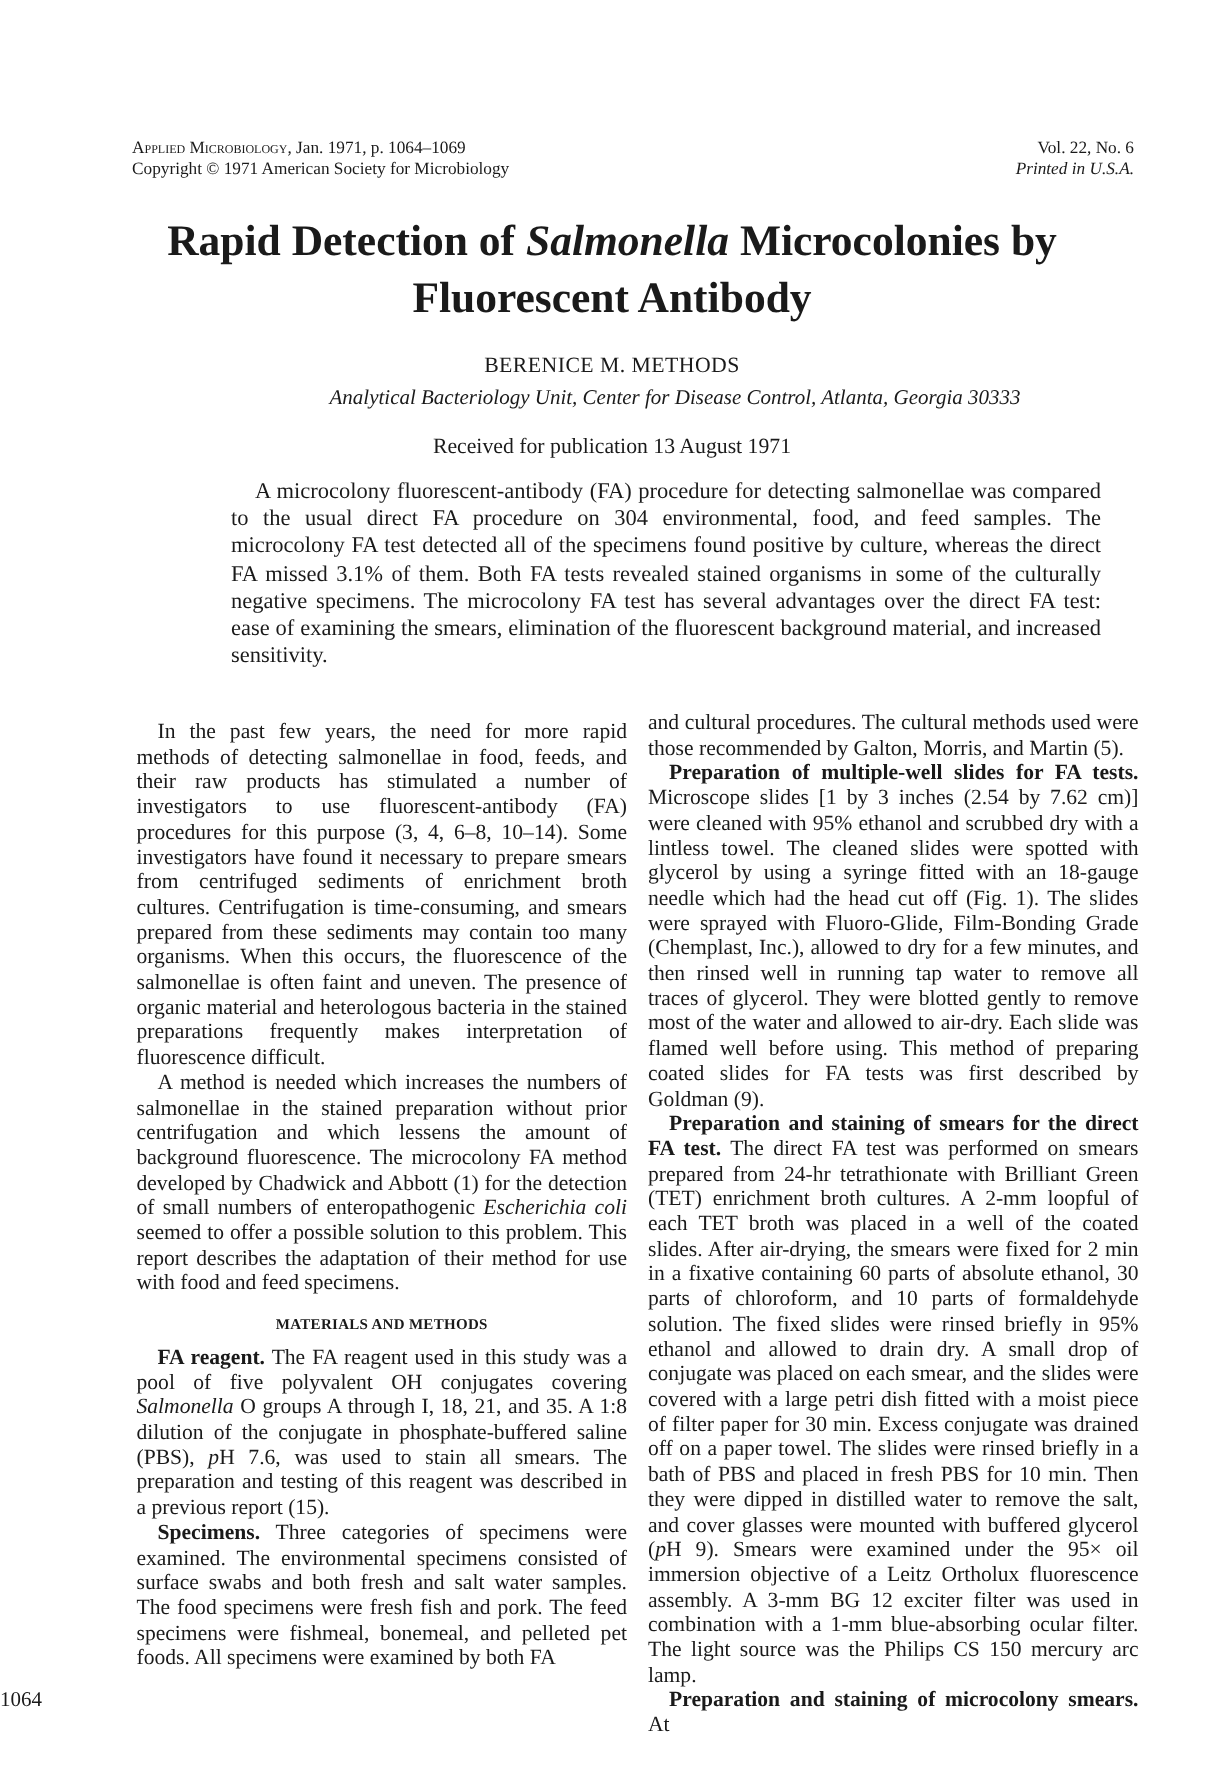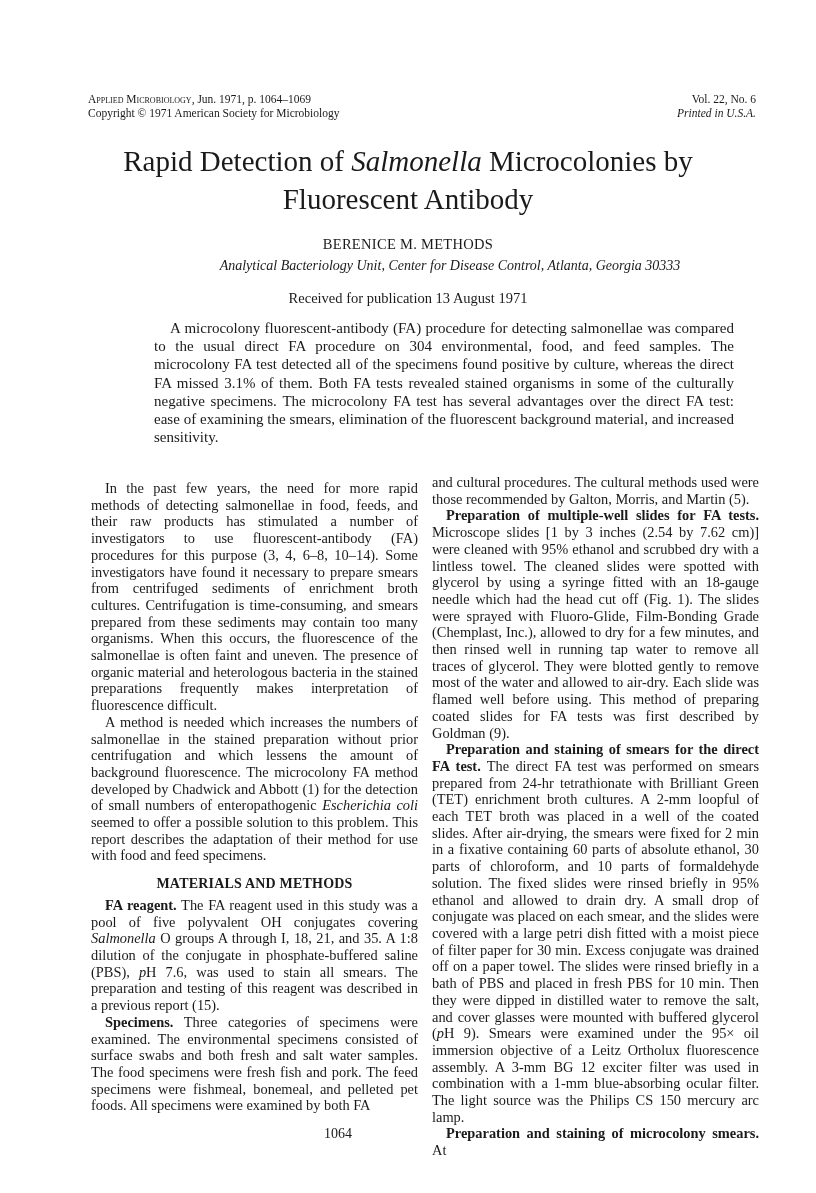--- a/index.html
+++ b/index.html
@@ -4,40 +4,40 @@
 <style>
   html, body { margin:0; padding:0; background:#fff; }
   body { width:816px; height:1193px; position:relative; overflow:hidden; color:#1a1a1a;
          font-family:"Liberation Serif","DejaVu Serif",serif; }
   .hdr { position:absolute; font-size:11.5px; line-height:14px; }
   .hdr-left { left:88px; top:92px; }
   .hdr-right { right:60px; top:92px; text-align:right; }
   .sc { font-variant:small-caps;font-family:Liberation Serif, serif; }
   .it { font-style:italic;text-align:right; }
   .title { position:absolute; left:60px; width:696px; top:142px; text-align:center;
-           font-size:29px; line-height:38px; font-weight:normal; margin:0; }
+           font-size:29px; line-height:38px; font-weight:bold; margin:0; }
   .author { position:absolute; left:0; width:816px; top:236px; text-align:center; font-size:14.5px; letter-spacing:0.3px; }
   .affil { position:absolute; left:0; width:900px; top:258px; text-align:center; font-size:14px; font-style:italic; }
   .received { position:absolute; left:0; width:816px; top:290px; text-align:center; font-size:14.5px; }
   .abstract { position:absolute; left:154px; width:580px; top:319px; font-size:15px; line-height:18.2px;
               text-align:justify; text-indent:16px; margin:0; }
   .col { position:absolute; top:480px; width:327px; font-size:14.4px; line-height:16.7px; text-align:justify; }
   .col-left { left:91px; }
   .col-right { left:432px; top:474px; }
   .col p { margin:0; text-indent:14px; }
   .col p.noindent { text-indent:0; }
-  .section-heading { text-align:center; font-weight:bold; font-size:14px; margin:12px 0 4px 0; letter-spacing:0.2px; }
+  .section-heading { text-align:center; font-weight:bold; font-size:10px; margin:12px 0 4px 0; letter-spacing:0.2px; }
   .b { font-weight:bold; }
-  .pageno { position:absolute; left:0; width:676px; top:1126px; text-align:center; font-size:14px; }
+  .pageno { position:absolute; left:0; width:676px; top:1126px; text-align:left; font-size:14px; }
 </style>
 </head>
 <body>
 
 <div class="hdr hdr-left">
-  <div><span class="sc">Applied Microbiology</span><span>, Jun. 1971, p. 1064–1069</span></div>
+  <div><span class="sc">Applied Microbiology</span><span>, Jan. 1971, p. 1064–1069</span></div>
   <div>Copyright © 1971   American Society for Microbiology</div>
 </div>
 <div class="hdr hdr-right">
   <div>Vol. 22, No. 6</div>
   <div class="it">Printed in U.S.A.</div>
 </div>
 
 <h1 class="title"><span>Rapid Detection of </span><span class="it">Salmonella</span><span> Microcolonies by Fluorescent Antibody</span></h1>
 
 <div class="author">BERENICE M. METHODS</div>

